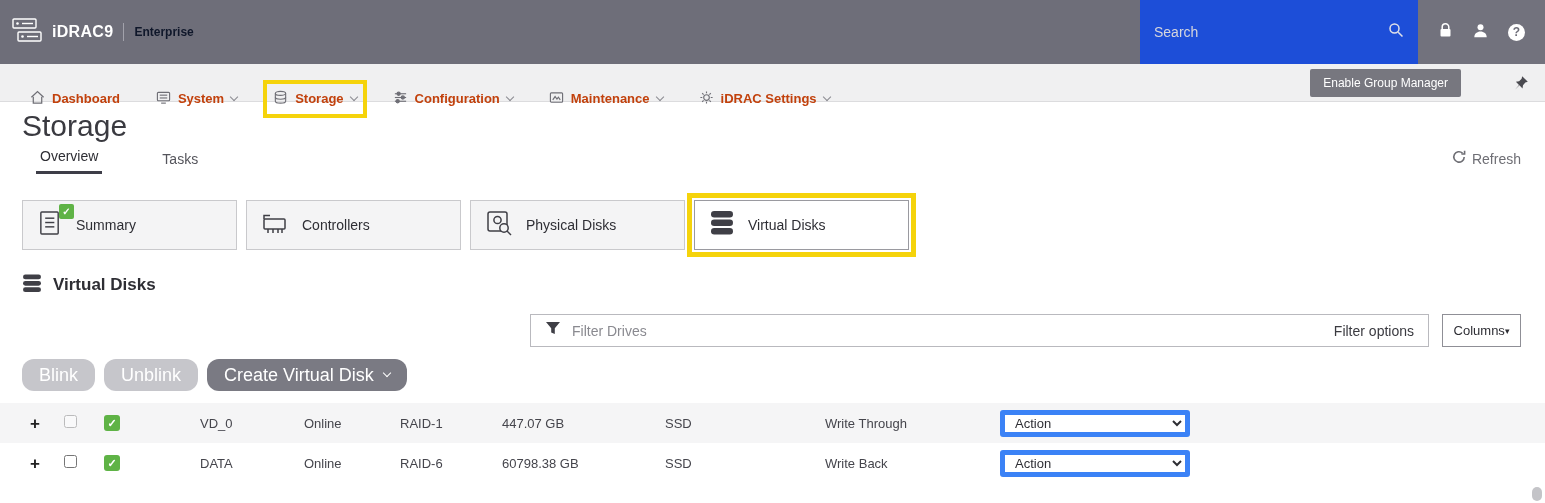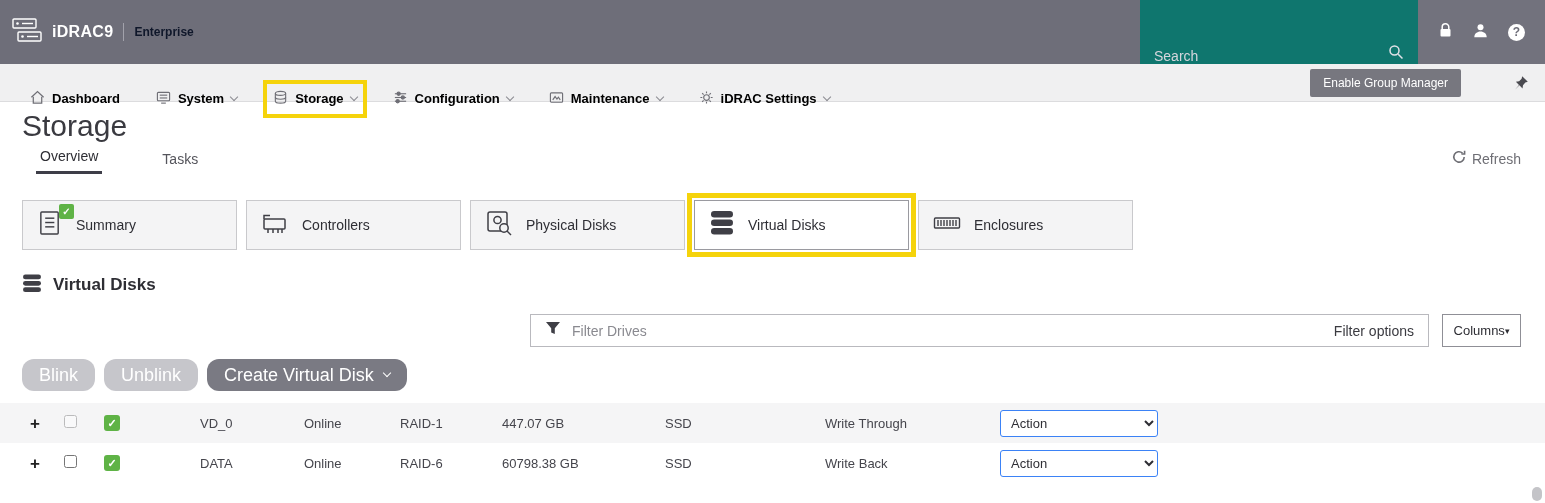--- a/index.html
+++ b/index.html
@@ -8,31 +8,31 @@
     font-family: "Liberation Sans", sans-serif;
     background:#fff; overflow:hidden; position:relative;
   }
 
   
   .topbar { height:64px; background:#6E6E79; display:flex; align-items:stretch; color:#fff; }
   .brand { display:flex; align-items:center; gap:10px; padding-left:12px; flex:1; }
   .brand-name { font-size:16px; font-weight:700; letter-spacing:.3px; }
   .brand-sep { width:1px; height:18px; background:#A2A2AB; }
   .brand-edition { font-size:12px; color:#0f172a; font-weight:700; }
-  .top-search { width:278px; background:#0f766e; display:flex; align-items:flex-end; padding:0 14px; gap:8px; }
+  .top-search { width:278px; background:#1d4ed8; display:flex; align-items:center; padding:0 14px; gap:8px; }
   .top-search input { flex:1; background:transparent; border:none; outline:none; color:#fff; font-size:14px; }
   .top-search input::placeholder { color:#D6D6DD; }
   .top-icons { width:127px; background:#72727D; display:flex; align-items:center; justify-content:space-evenly; }
   .help-circle { width:17px; height:17px; border-radius:50%; background:#fff; color:#6E6E79;
                  font-weight:700; font-size:12px; display:flex; align-items:center; justify-content:center; }
 
   
   .nav { height:38px; background:#F0F0F1; border-bottom:1px solid #DCDCDE; display:flex;
          align-items:center; padding:0 16px 0 30px; gap:36px; }
-  .nav-item { display:flex; align-items:center; gap:7px; font-size:13px; font-weight:700; color:#000000; cursor:pointer;margin-top:32px; }
+  .nav-item { display:flex; align-items:center; gap:7px; font-size:13px; font-weight:700; color:#c2410c; cursor:pointer;margin-top:32px; }
   .nav-item svg { color:#6E6E75; }
   .chev { width:6px; height:6px; border-right:1.5px solid #8A8A90; border-bottom:1.5px solid #8A8A90;
           transform:rotate(45deg); margin-top:-4px; }
   .chev.white { border-color:#fff; }
   .nav-item.highlighted { outline:4px solid #F5D30B; outline-offset:6px; }
   .nav-spacer { flex:1; }
   .egm-btn { background:#77777F; color:#fff; font-size:12px; border:none; padding:7px 13px;
              border-radius:2px; cursor:pointer; font-family:inherit; }
   .pin-wrap { margin-left:16px; display:flex; align-items:center; cursor:pointer; }
 
@@ -87,21 +87,21 @@
   .trow > .col-status { padding-left:8px; }
   .trow > .col-pending { padding-left:8px; }
   .thead { height:30px; font-size:13px; font-weight:600; color:#2E2E34; }
   .tbody .trow { height:40px; font-size:13px; color:#45454C; }
   .trow.alt { background:#F5F5F6; }
   .plus { font-size:17px; font-weight:600; color:#222; cursor:pointer; line-height:1; }
   .ok-badge { width:16px; height:16px; background:#5FB346; border-radius:3px; color:#fff; font-size:11px;
               font-weight:700; display:flex; align-items:center; justify-content:center; }
   input[type="checkbox"] { width:13px; height:13px; cursor:pointer; }
   input[type="checkbox"].faint { opacity:.45; }
-  select.action { width:158px; height:27px; border:1px solid #3b82f6; border-radius:3px; font-size:13px;
+  select.action { width:190px; height:27px; border:5px solid #3b82f6; border-radius:3px; font-size:13px;
                   color:#2E2E34; padding:0 6px; background:#fff; font-family:inherit; cursor:pointer; }
 
   .scroll-corner { position:absolute; right:3px; bottom:2px; width:10px; height:14px;
                    background:#C4C4C8; border-radius:5px; }
 </style>
 </head>
 <body>
 
 <header class="topbar">
   <div class="brand">
@@ -272,35 +272,20 @@
   </div>
   <div class="card selected">
     <span>
       <svg width="26" height="28" viewBox="0 0 26 28" fill="#3F3F46">
         <rect x="2" y="2" width="22" height="6.5" rx="3.2"></rect>
         <rect x="2" y="10.5" width="22" height="6.5" rx="3.2"></rect>
         <rect x="2" y="19" width="22" height="6.5" rx="3.2"></rect>
       </svg>
     </span>
     <span class="card-label">Virtual Disks</span>
-  </div>
-  <div class="card">
-    <span>
-      <svg width="28" height="28" viewBox="0 0 28 28" fill="none" stroke="currentColor" stroke-width="1.4">
-        <rect x="1.5" y="9" width="25" height="10" rx="1"></rect>
-        <line x1="5" y1="11" x2="5" y2="17"></line>
-          <line x1="8" y1="11" x2="8" y2="17"></line>
-        <line x1="11" y1="11" x2="11" y2="17"></line>
-          <line x1="14" y1="11" x2="14" y2="17"></line>
-        <line x1="17" y1="11" x2="17" y2="17"></line>
-          <line x1="20" y1="11" x2="20" y2="17"></line>
-        <line x1="23" y1="11" x2="23" y2="17"></line>
-      </svg>
-    </span>
-    <span class="card-label">Enclosures</span>
   </div>
 </div>
 
 <div class="section-head">
   <span>
     <svg width="20" height="19" viewBox="0 0 20 19" fill="#3F3F46">
       <rect x="1" y="0.5" width="18" height="4.8" rx="2.4"></rect>
       <rect x="1" y="6.9" width="18" height="4.8" rx="2.4"></rect>
       <rect x="1" y="13.3" width="18" height="4.8" rx="2.4"></rect>
     </svg>

